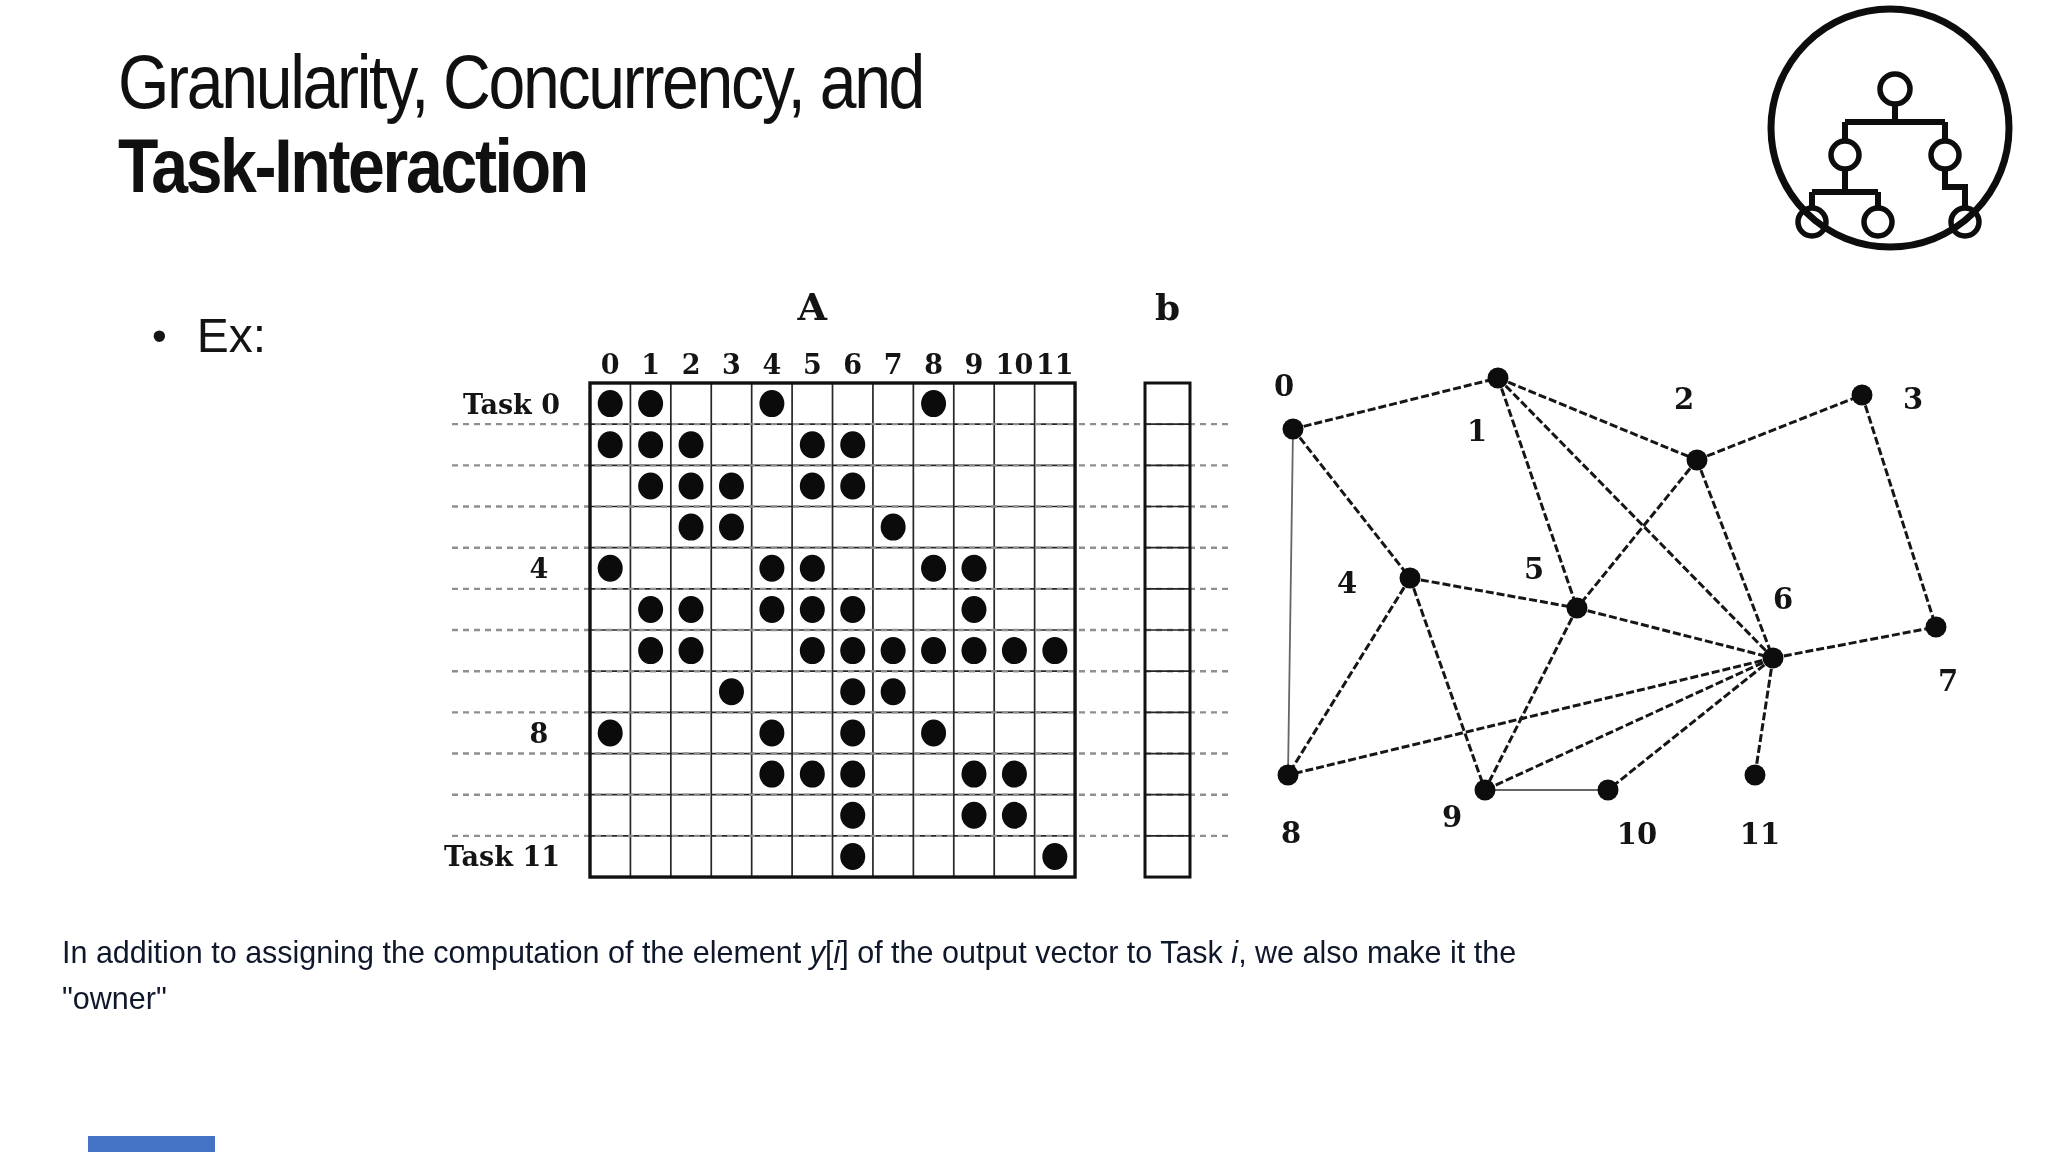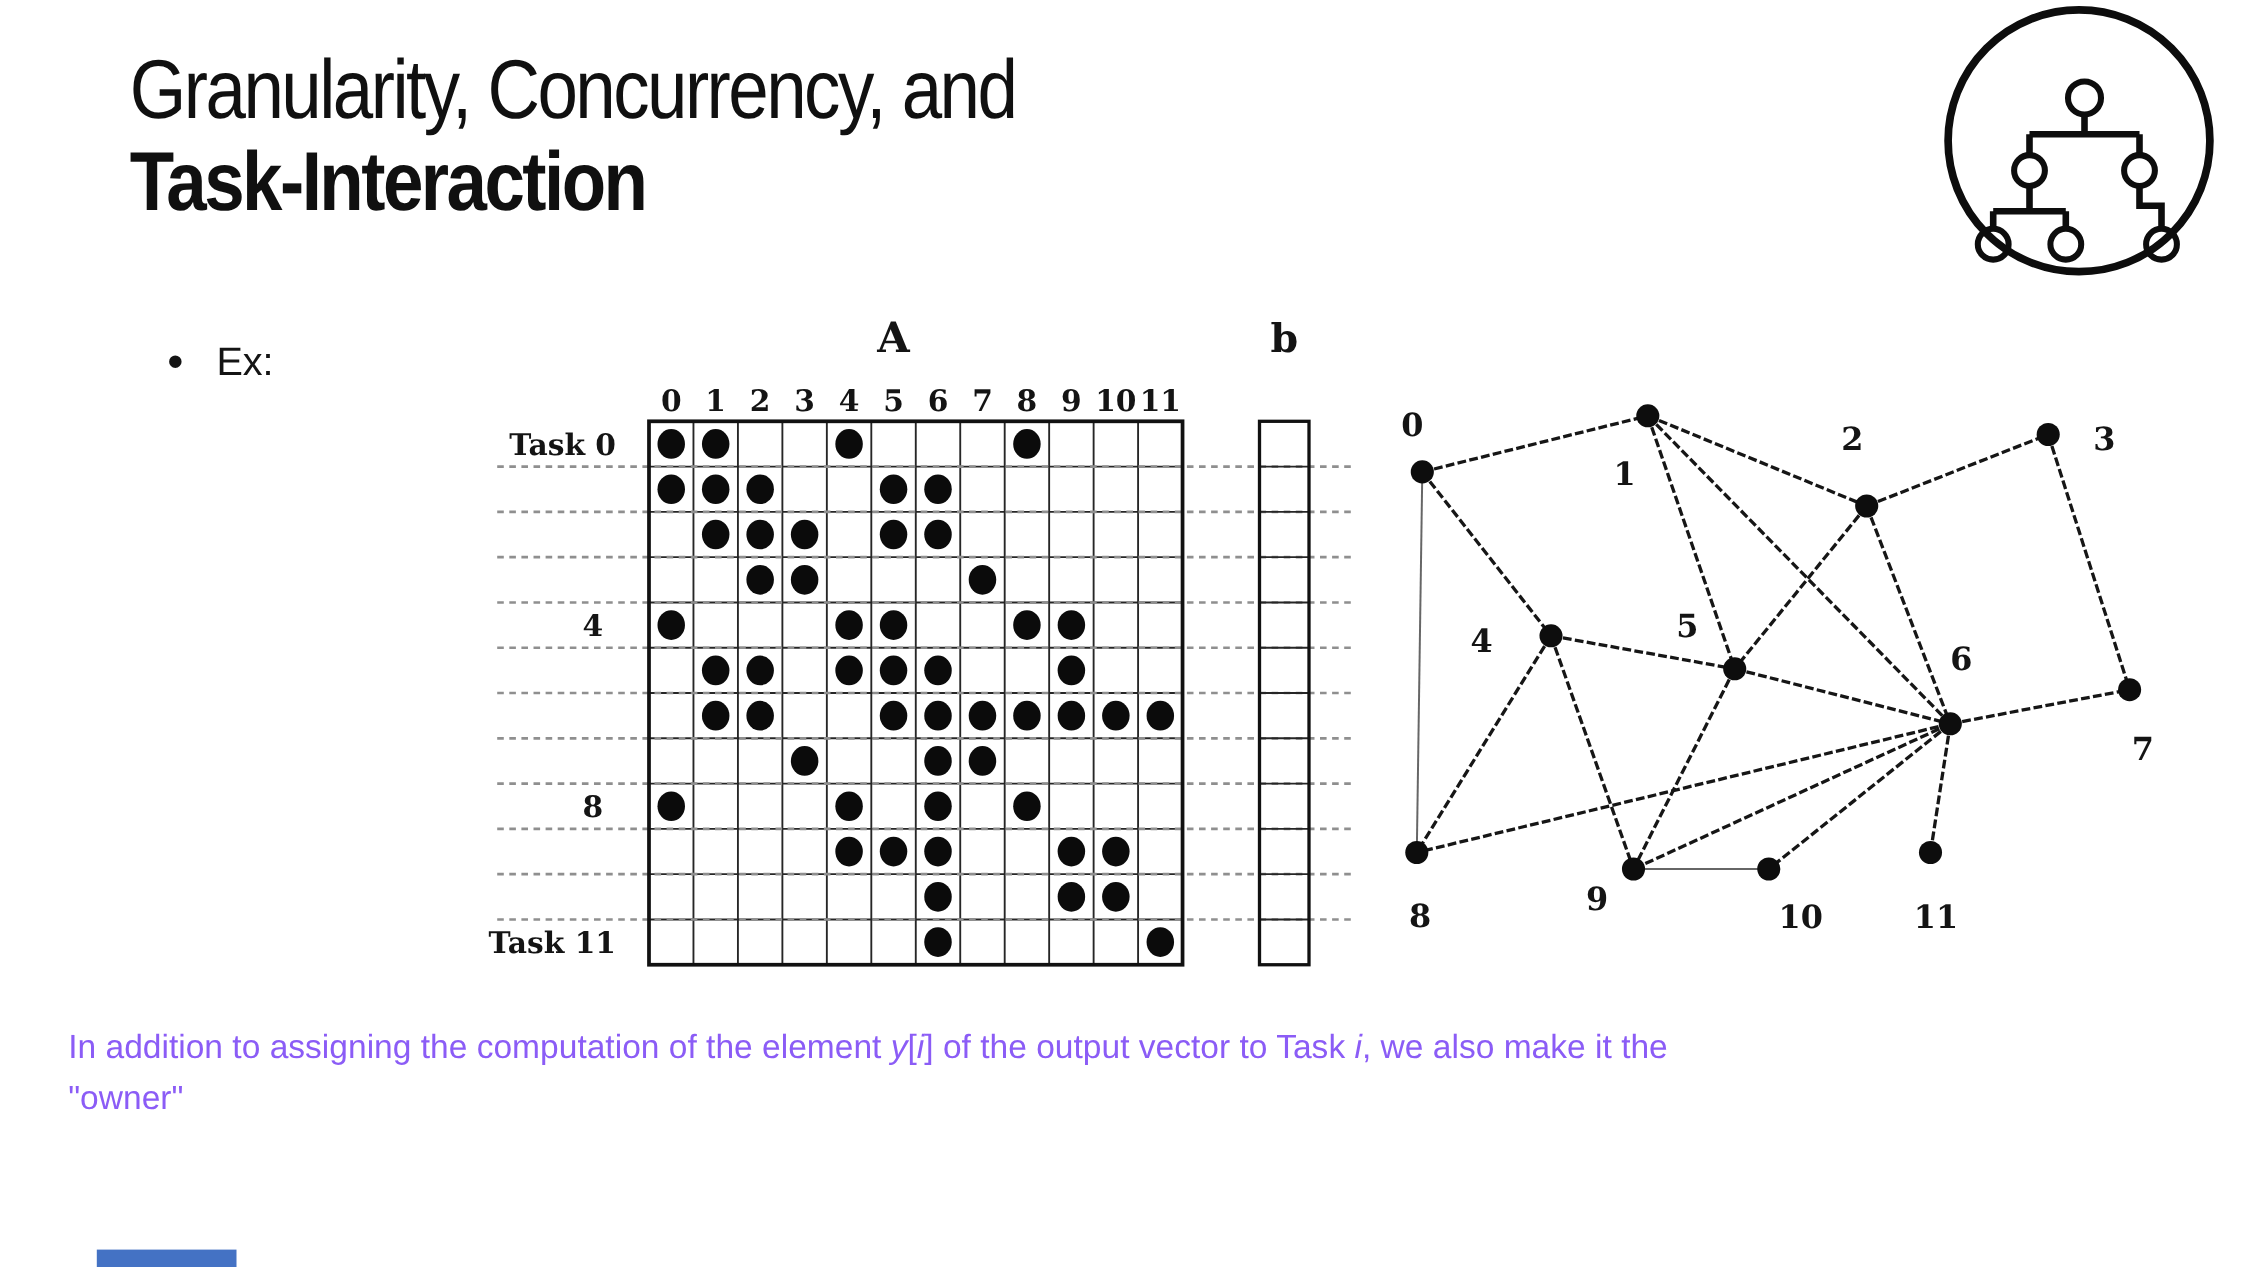--- a/index.html
+++ b/index.html
@@ -4,22 +4,22 @@
 <style>
   html,body{margin:0;padding:0}
   body{width:2048px;height:1152px;background:#ffffff;position:relative;overflow:hidden;
        font-family:"Liberation Sans",sans-serif;}
   .title{position:absolute;left:118px;top:40px;color:#101010;font-size:76px;line-height:84px;
          letter-spacing:-0.035em;transform:scaleX(.87);transform-origin:left top;white-space:nowrap}
   .title .l1{font-weight:normal}
   .title .l2{font-weight:bold}
   .bullet-row{position:absolute;left:152px;top:308px;display:flex;align-items:center;color:#141414}
   .bullet-marker{font-size:42px;margin-right:30px;line-height:1}
-  .bullet-text{font-size:36px}
-  .caption{position:absolute;left:62px;top:930px;font-size:30.5px;line-height:45.5px;color:#8b5cf6;width:1500px}
+  .bullet-text{font-size:48px}
+  .caption{position:absolute;left:62px;top:930px;font-size:30.5px;line-height:45.5px;color:#0f172a;width:1500px}
   .it{font-style:italic}
   .accent{position:absolute;left:88px;top:1136px;width:127px;height:16px}
   svg.fig{position:absolute;left:0;top:0}
   .flabel{font-family:"DejaVu Serif",serif;font-weight:bold;fill:#141414}
 </style>
 </head>
 <body>
 
 <div class="title">
   <div class="l1">Granularity, Concurrency, and</div>

